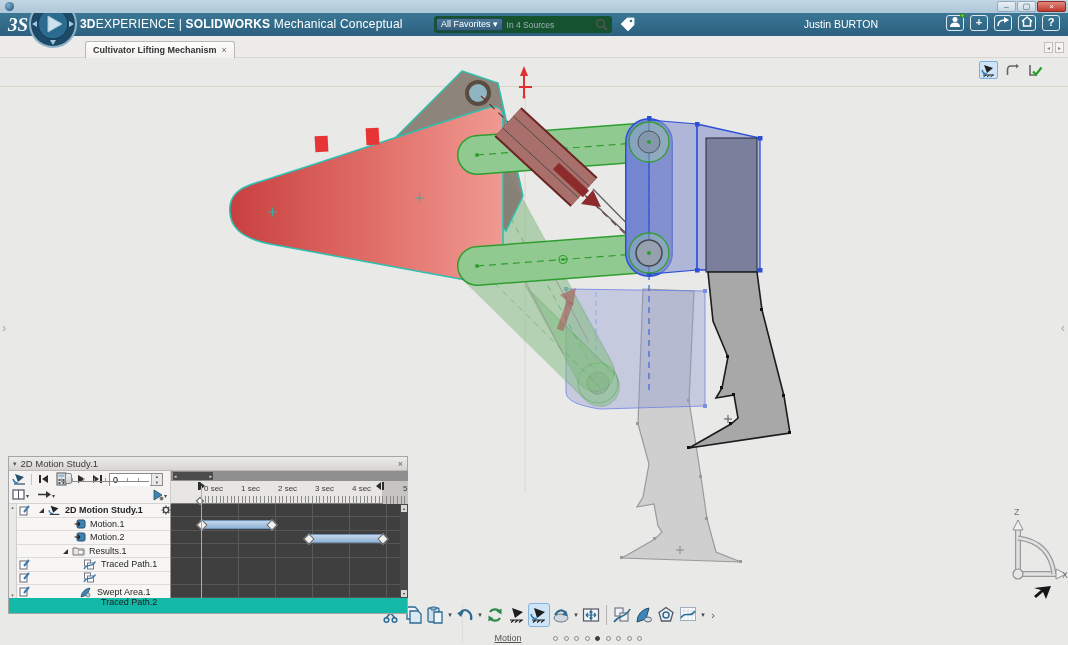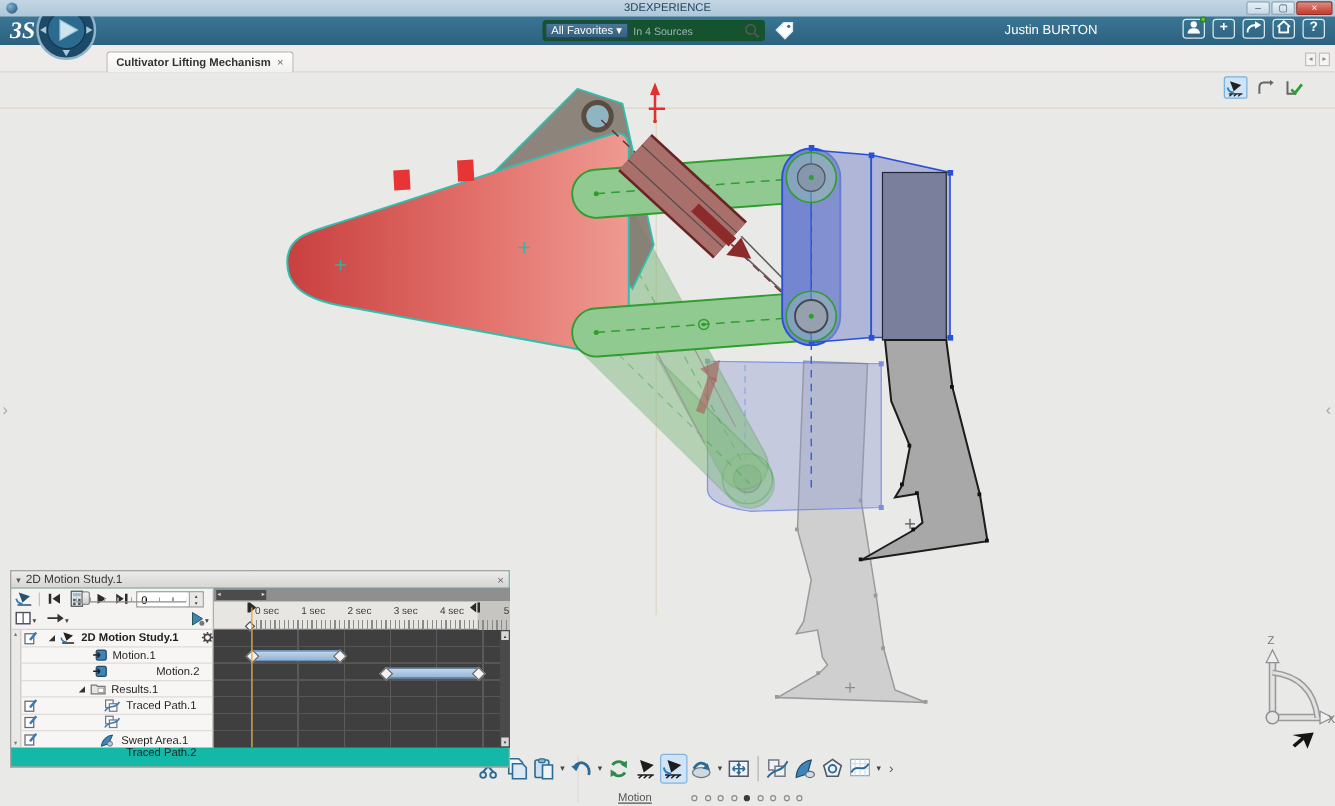--- a/index.html
+++ b/index.html
@@ -269,39 +269,43 @@
       <circle cx="1018" cy="574" r="5" fill="#e6e6e6" stroke="#8f8f8f" stroke-width="1.2"></circle>
       <text x="1014" y="515" font-size="9" fill="#777">Z</text>
       <text x="1062" y="578" font-size="9" fill="#777">X</text>
     </g>
 
     <polygon points="1051,586 1046,599 1043,592 1036,598 1034,596 1041,590 1034,588" fill="#151515"></polygon>
   </svg>
 
   <div class="titlebar">
     <span class="app-ico"></span>
-    <span class="wtitle">3DEXPERIENCE</span>
     <span class="winbtns">
       <span class="winbtn">–</span>
       <span class="winbtn">▢</span>
       <span class="winbtn close">×</span>
     </span>
   </div>
 
   <div class="header"></div>
   <span class="logo3s">3S</span>
   <svg class="compass" width="52" height="50" viewBox="0 0 52 50">
     <circle cx="26" cy="24" r="23" fill="#1c4a68" stroke="#8fb3c8" stroke-width="2"></circle>
     <circle cx="26" cy="24" r="15" fill="#2c6b90" stroke="#123a52" stroke-width="1"></circle>
     <polygon points="21,16 21,32 35,24" fill="#cfe3ef" stroke="#9fc4d8" stroke-width="1"></polygon>
     <polygon points="26,3 23,8 29,8" fill="#a9c8da"></polygon>
     <polygon points="26,45 23,40 29,40" fill="#a9c8da"></polygon>
     <polygon points="5,24 10,21 10,27" fill="#a9c8da"></polygon>
     <polygon points="47,24 42,21 42,27" fill="#a9c8da"></polygon>
   </svg>
+  <div class="brand">
+    <b>3D</b><span>EXPERIENCE</span>
+    <span>|</span>
+    <b>SOLIDWORKS</b><span> Mechanical Conceptual</span>
+  </div>
   <div class="searchbox">
     <span class="filterpill"><span>All Favorites</span> <span>▾</span></span>
     <span class="searchph">In 4 Sources</span>
     <svg class="sbtn" width="13" height="13" viewBox="0 0 13 13">
       <circle cx="5.5" cy="5.5" r="3.8" fill="none" stroke="#555" stroke-width="1.4"></circle>
       <line x1="8.5" y1="8.5" x2="12" y2="12" stroke="#555" stroke-width="1.6"></line>
     </svg>
   </div>
   <svg class="tagico" width="16" height="15" viewBox="0 0 16 15">
     <path d="M1 7 L7 1 L14 1 L14 8 L8 14 Z" fill="#fff" stroke="#dce8ef" stroke-width="1"></path>
@@ -498,21 +502,21 @@
         </span>
         <span class="lbl" style="margin-left:73px;">Motion.1</span>
       </div>
       <div class="trow">
         <span class="ticon" style="left:57px;">
           <svg width="12" height="10" viewBox="0 0 12 10">
               <rect x="3" y="1" width="8" height="8" rx="1.5" fill="#3d85b8" stroke="#254d68" stroke-width="1"></rect>
               <path d="M0.5 5 H6 M6 5 L4 3 M6 5 L4 7" stroke="#222" stroke-width="1.2" fill="none"></path>
             </svg>
         </span>
-        <span class="lbl" style="margin-left:108px;">Motion.2</span>
+        <span class="lbl" style="margin-left:73px;">Motion.2</span>
       </div>
       <div class="trow">
         <span class="ticon" style="left:44px;">
           <svg width="8" height="8" viewBox="0 0 8 8">
               <polygon points="7,2 7,7 2,7" fill="#333"></polygon>
             </svg>
         </span>
         <span class="ticon" style="left:55px;">
           <svg width="13" height="11" viewBox="0 0 13 11">
               <path d="M1 3 H5 L6 4 H12 V10 H1 Z" fill="#e8e6e0" stroke="#777" stroke-width="1"></path>

